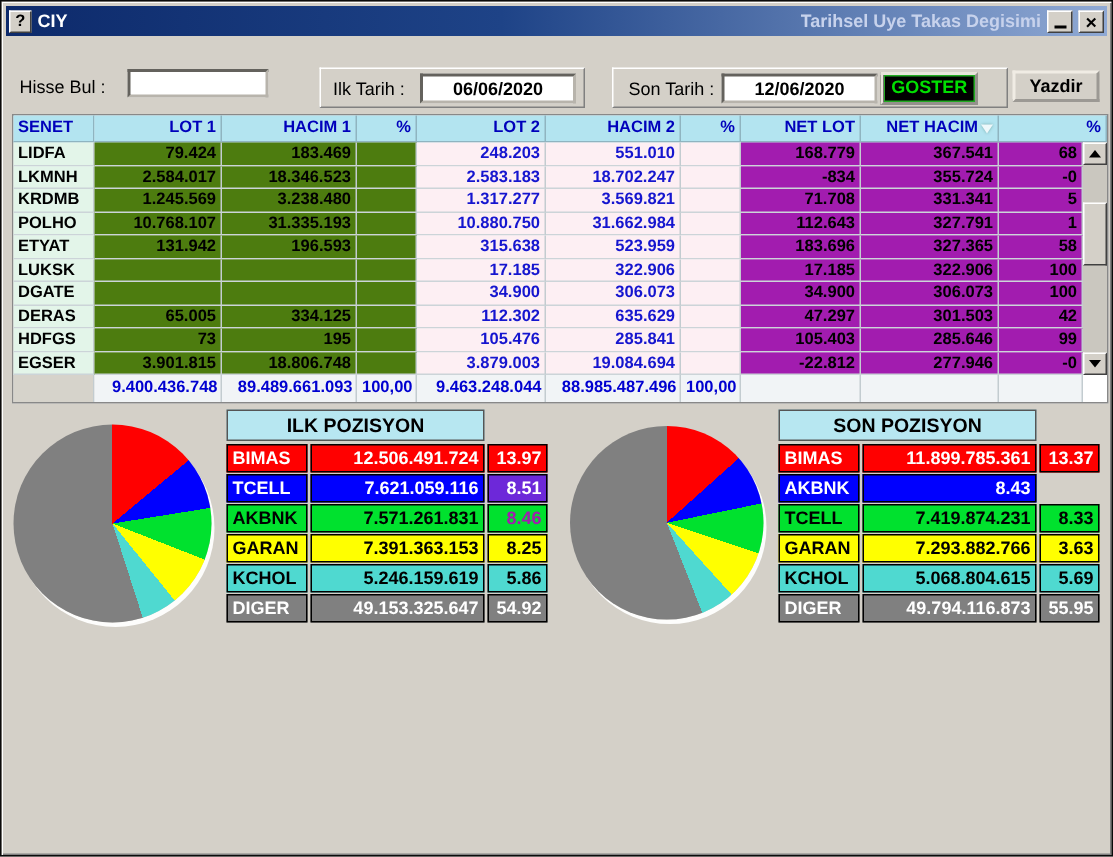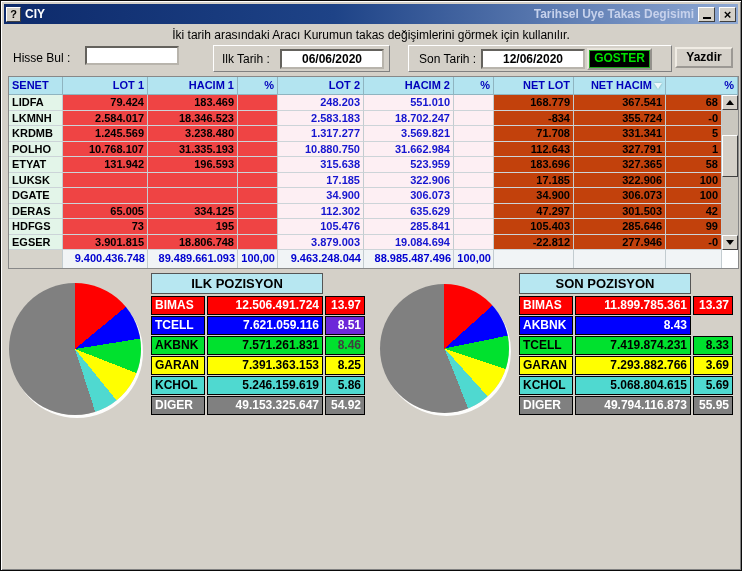--- a/index.html
+++ b/index.html
@@ -38,23 +38,23 @@
              grid-template-columns:54px 85px 90px 40px 86px 90px 40px 80px 92px 72px;}
   .hcell{background:#b3e4f0;color:#0000bb;font-weight:bold;font-size:11px;line-height:17px;
          border-right:1px solid #8fb4c0;border-bottom:1px solid #8fb4c0;padding:0 3px;text-align:right;
          display:flex;align-items:center;justify-content:flex-end;gap:2px;}
   .hcell.h0{text-align:left;justify-content:flex-start;}
   .mt-body{position:absolute;left:8px;top:94px;width:713px;}
   .trow{display:grid;grid-template-columns:54px 85px 90px 40px 86px 90px 40px 80px 92px 56px;height:15.5px;}
   .cell{font-size:11px;font-weight:bold;line-height:14px;padding:0 3px;text-align:right;
         border-right:1px solid #c3ccd0;border-bottom:1px solid #ccd4d8;overflow:hidden;white-space:nowrap;}
   .c-name{background:#e3f5e9;color:#000;text-align:left;}
-  .c-g{background:#ef4444;color:#000;}
+  .c-g{background:#4d7c0f;color:#000;}
   .c-p{background:#fdeff3;color:#1515cf;}
-  .c-b{background:#c2410c;color:#000;}
+  .c-b{background:#a21caf;color:#000;}
   .mt-totals{position:absolute;left:8px;top:249px;width:713px;height:18px;}
   .tcell{font-size:11px;font-weight:bold;line-height:17px;padding:0 2px;text-align:right;color:#0000d0;
          background:#f1f4f6;border-right:1px solid #c3ccd0;overflow:hidden;white-space:nowrap;}
   .tcell.first{background:#d6d3cb;}
   .sort-glyph{width:0;height:0;border-left:4px solid transparent;border-right:4px solid transparent;
               border-top:6px solid #eef8fb;filter:drop-shadow(0 0 1px #7aa);}
   
   .scrollbar{position:absolute;left:721px;top:94px;width:16px;height:155px;background:#cac7bf;}
   .sb-btn{position:absolute;left:0;width:16px;height:15px;background:#d4d0c8;
           border:1px solid;border-color:#fff #404040 #404040 #fff;display:flex;align-items:center;justify-content:center;}
@@ -89,21 +89,20 @@
     <span class="title-spacer"></span>
     <span class="title-right">Tarihsel Uye Takas Degisimi</span>
     <div class="tb-btn">
         <span class="min-bar"></span>
       </div>
     <div class="tb-btn close">
         <span>×</span>
       </div>
   </div>
 
-  <div class="subtitle">İki tarih arasındaki Aracı Kurumun takas değişimlerini görmek için kullanılır.</div>
 
   <span class="ctl-label" style="left:12px;top:50px;">Hisse Bul :</span>
   <input class="hisse-input sunken" value="" style="">
 
   <div class="panel" style="left:212px;width:177px;">
     <span class="ctl-label" style="left:8px;top:6px;">Ilk Tarih :</span>
     <div class="date-box sunken" style="left:66px;">06/06/2020</div>
   </div>
 
   <div class="panel" style="left:407px;width:264px;">
@@ -284,21 +283,21 @@
           <div class="pos-cell pos-pct" style="background: rgb(255, 0, 0); color: rgb(255, 255, 255);">13.97</div>
         </div>
         <div class="pos-row">
           <div class="pos-cell pos-name" style="background: rgb(0, 0, 255); color: rgb(255, 255, 255);">TCELL</div>
           <div class="pos-cell pos-val" style="background: rgb(0, 0, 255); color: rgb(255, 255, 255);">7.621.059.116</div>
           <div class="pos-cell pos-pct" style="background: #6d28d9; color: rgb(255, 255, 255);">8.51</div>
         </div>
         <div class="pos-row">
           <div class="pos-cell pos-name" style="background: rgb(0, 225, 46); color: rgb(0, 0, 0);">AKBNK</div>
           <div class="pos-cell pos-val" style="background: rgb(0, 225, 46); color: rgb(0, 0, 0);">7.571.261.831</div>
-          <div class="pos-cell pos-pct" style="background: rgb(0, 225, 46); color: #404040;">8.46</div>
+          <div class="pos-cell pos-pct" style="background: rgb(0, 225, 46); color: #a21caf;">8.46</div>
         </div>
         <div class="pos-row">
           <div class="pos-cell pos-name" style="background: rgb(255, 255, 0); color: rgb(0, 0, 0);">GARAN</div>
           <div class="pos-cell pos-val" style="background: rgb(255, 255, 0); color: rgb(0, 0, 0);">7.391.363.153</div>
           <div class="pos-cell pos-pct" style="background: rgb(255, 255, 0); color: rgb(0, 0, 0);">8.25</div>
         </div>
         <div class="pos-row">
           <div class="pos-cell pos-name" style="background: rgb(79, 217, 208); color: rgb(0, 0, 0);">KCHOL</div>
           <div class="pos-cell pos-val" style="background: rgb(79, 217, 208); color: rgb(0, 0, 0);">5.246.159.619</div>
           <div class="pos-cell pos-pct" style="background: rgb(79, 217, 208); color: rgb(0, 0, 0);">5.86</div>
@@ -324,21 +323,21 @@
           <div class="pos-cell pos-pct" style="background: rgb(0, 0, 255); color: rgb(255, 255, 255);">8.43</div>
         </div>
         <div class="pos-row">
           <div class="pos-cell pos-name" style="background: rgb(0, 225, 46); color: rgb(0, 0, 0);">TCELL</div>
           <div class="pos-cell pos-val" style="background: rgb(0, 225, 46); color: rgb(0, 0, 0);">7.419.874.231</div>
           <div class="pos-cell pos-pct" style="background: rgb(0, 225, 46); color: rgb(0, 0, 0);">8.33</div>
         </div>
         <div class="pos-row">
           <div class="pos-cell pos-name" style="background: rgb(255, 255, 0); color: rgb(0, 0, 0);">GARAN</div>
           <div class="pos-cell pos-val" style="background: rgb(255, 255, 0); color: rgb(0, 0, 0);">7.293.882.766</div>
-          <div class="pos-cell pos-pct" style="background: rgb(255, 255, 0); color: rgb(0, 0, 0);">3.69</div>
+          <div class="pos-cell pos-pct" style="background: rgb(255, 255, 0); color: rgb(0, 0, 0);">3.63</div>
         </div>
         <div class="pos-row">
           <div class="pos-cell pos-name" style="background: rgb(79, 217, 208); color: rgb(0, 0, 0);">KCHOL</div>
           <div class="pos-cell pos-val" style="background: rgb(79, 217, 208); color: rgb(0, 0, 0);">5.068.804.615</div>
           <div class="pos-cell pos-pct" style="background: rgb(79, 217, 208); color: rgb(0, 0, 0); padding-left: 11px;">5.69</div>
         </div>
         <div class="pos-row">
           <div class="pos-cell pos-name" style="background: rgb(128, 128, 128); color: rgb(255, 255, 255);">DIGER</div>
           <div class="pos-cell pos-val" style="background: rgb(128, 128, 128); color: rgb(255, 255, 255);">49.794.116.873</div>
           <div class="pos-cell pos-pct" style="background: rgb(128, 128, 128); color: rgb(255, 255, 255);">55.95</div>

